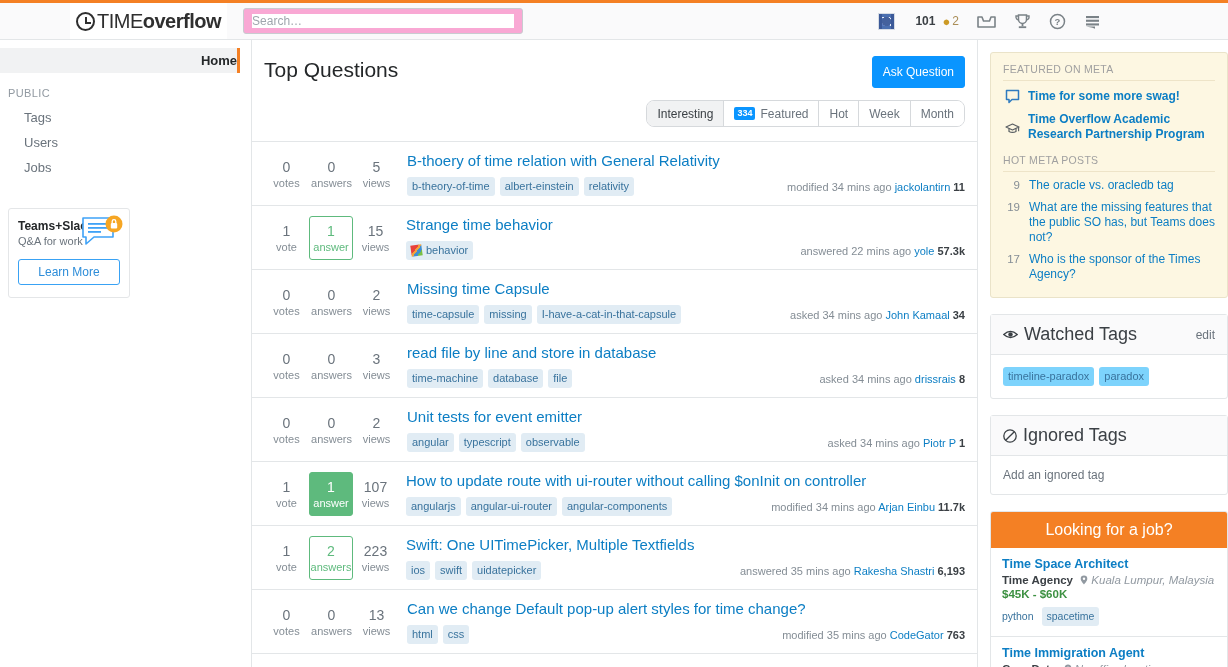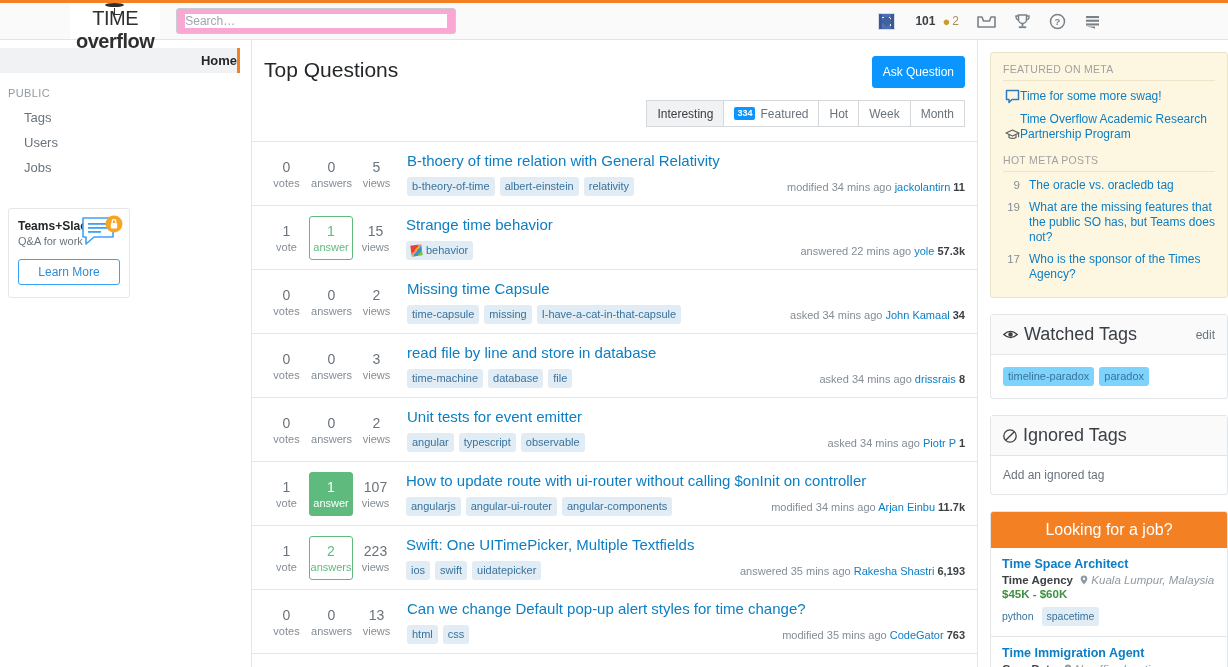--- a/index.html
+++ b/index.html
@@ -15,21 +15,21 @@
   
   #topbar-accent { height: 3px; background: #f48024; width: 100%; }
   #header {
     height: 37px; background: #fafafb;
     border-bottom: 1px solid #e3e6e8;
     display: flex; align-items: center;
     position: relative;
   }
   #logo-wrap {
     margin-left: 70px; display: flex; align-items: center;
-    height: 100%; padding: 0 6px; background: #fff; flex-direction: column;
+    height: 100%; padding: 0 6px; background: #fff;
   }
   .logo-clock { width: 19px; height: 19px; border: 2px solid #2f2f2f; border-radius: 50%; position: relative; margin-right: 2px; }
   .logo-clock::before { content: ""; position: absolute; left: 7px; top: 3px; width: 1.7px; height: 7px; background: #2f2f2f; }
   .logo-clock::after { content: ""; position: absolute; left: 8px; top: 8.5px; width: 5px; height: 1.7px; background: #2f2f2f; }
   .logo-time { font-size: 20px; letter-spacing: -0.5px; color: #2f2f2f; font-weight: 400; }
   .logo-overflow { font-size: 20px; letter-spacing: -0.5px; color: #2f2f2f; font-weight: bold; }
 
   #search-box {
     margin-left: 16px; width: 280px; height: 26px;
     border: 1px solid #c8ccd0; background: #f9a8d4; border-radius: 3px;
@@ -112,21 +112,21 @@
     display: flex; align-items: flex-start; justify-content: space-between;
     padding: 16px 12px 0 12px;
   }
   #page-title { font-size: 21px; font-weight: normal; color: #242729; line-height: 28px; }
   #ask-btn {
     background: #0a95ff; color: #fff; border: 1px solid #0a95ff;
     border-radius: 3px; padding: 8px 10px; font-size: 12px; cursor: pointer;
     font-family: "Liberation Sans", sans-serif; white-space: nowrap;
   }
   #tabbar { display: flex; justify-content: flex-end; padding: 12px 12px 0 12px; }
-  .tabs { display: flex; border: 1px solid #d6d9dc; border-radius: 0; overflow: hidden; }
+  .tabs { display: flex; border: 1px solid #d6d9dc; border-radius: 8px; overflow: hidden; }
   .tab {
     padding: 5px 10px; font-size: 12px; color: #6a737c; cursor: pointer;
     background: #fff; border-right: 1px solid #d6d9dc;
     display: flex; align-items: center; gap: 5px; height: 25px;
   }
   .tab:last-child { border-right: none; }
   .tab.active { background: #f1f2f3; color: #3b4045; }
   .tab-badge {
     background: #0a95ff; color: #fff; font-size: 9px; font-weight: bold;
     padding: 1px 3px; border-radius: 2px; line-height: 11px;
@@ -180,21 +180,21 @@
 
   
   #right { width: 250px; flex: 0 0 250px; padding: 12px 0 0 12px; }
   .panel { border: 1px solid #e3e6e8; border-radius: 3px; background: #fff; margin-bottom: 16px; }
   .panel.meta { background: #fdf7e2; border-color: #eae3c9; padding: 10px 12px 12px 12px; }
   .panel-sub-title {
     font-size: 10.5px; color: #a0a0a0; letter-spacing: .3px;
     padding-bottom: 5px; border-bottom: 1px solid #eee4c8; margin-bottom: 2px;
   }
   .panel-sub-title.second { margin-top: 9px; border-bottom: 1px solid #eee4c8; }
-  .meta-item { display: flex; align-items: flex-end; gap: 0; padding: 5px 0 3px 2px; }
+  .meta-item { display: flex; align-items: center; gap: 8px; padding: 5px 0 3px 2px; font-weight: bold; }
   .meta-item a { color: #0c7ec4; font-size: 12px; line-height: 15px; cursor: pointer; }
   .hot-item { display: flex; align-items: flex-start; gap: 9px; padding: 4px 0 3px 2px; }
   .hot-num { color: #848d95; font-size: 11.5px; min-width: 15px; text-align: right; line-height: 15px; }
   .hot-item a { color: #0c7ec4; font-size: 12px; line-height: 15px; cursor: pointer; }
 
   .panel-head {
     display: flex; align-items: center; justify-content: space-between;
     padding: 9px 12px; border-bottom: 1px solid #e3e6e8; background: #fafafb;
   }
   .panel-head-left { display: flex; align-items: center; gap: 6px; font-size: 18px; color: #3b4045; }

